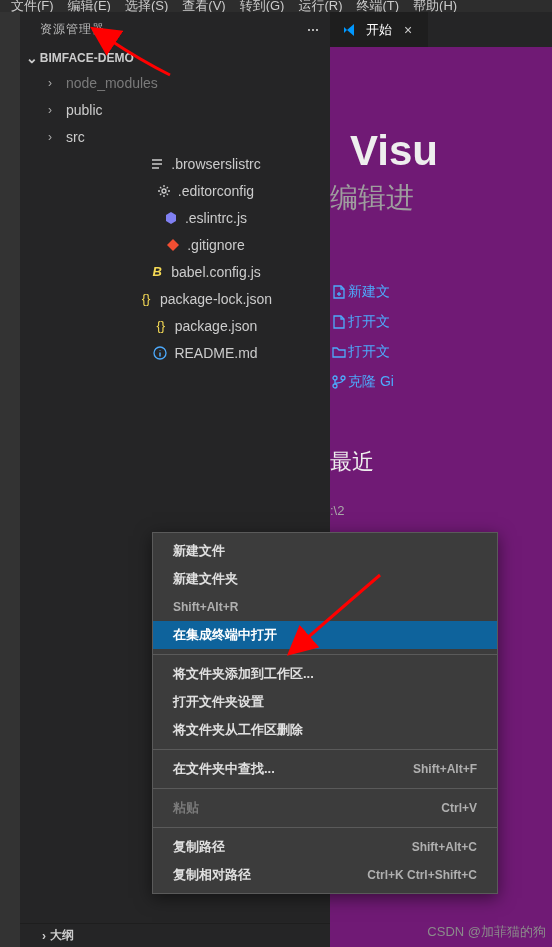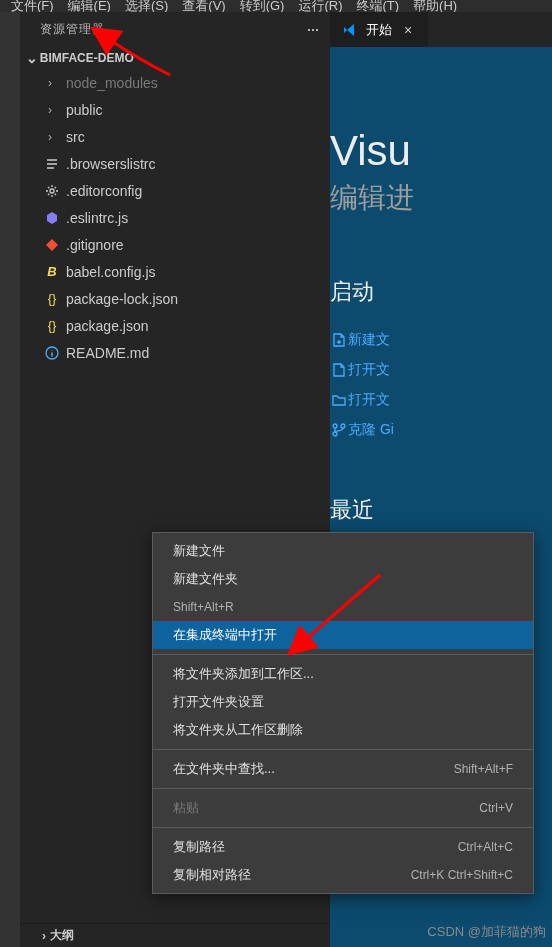--- a/index.html
+++ b/index.html
@@ -17,44 +17,44 @@
     .sidebar-header-title { font-size: 12px; }
     .sidebar-more { color: #cccccc; font-size: 18px; cursor: pointer; letter-spacing: -2px; }
     
     .project-header { height: 22px; display: flex; align-items: center; padding: 0 6px; font-size: 12px; font-weight: 600; color: #cccccc; cursor: pointer; gap: 2px; }
     .project-header .chevron { font-size: 14px; }
     
     .tree { flex: 1; overflow-y: auto; }
     .tree-item { height: 27px; display: flex; align-items: center; padding-left: 28px; font-size: 14px; color: #cccccc; cursor: pointer; gap: 6px; }
     .tree-item .chevron { width: 12px; font-size: 12px; color: #aaa; }
     .tree-item.folder { color: #cccccc; padding-left: 28px; }
-    .tree-item.file { padding-left: 24px; }
+    .tree-item.file { padding-left: 60px; justify-content: center; }
     .tree-item.dim { color: #7a7a7a; }
     .file-icon { width: 16px; height: 16px; display: flex; align-items: center; justify-content: center; font-size: 13px; flex-shrink: 0; }
     
     .outline-header { height: 24px; display: flex; align-items: center; padding: 0 6px 0 22px; font-size: 12px; font-weight: 600; color: #cccccc; border-top: 1px solid #1e1e1e; cursor: pointer; gap: 4px; }
     .outline-header .chevron { font-size: 12px; }
     
-    .editor-area { flex: 1; background: #0c4a6e; display: flex; flex-direction: column; overflow: hidden; }
+    .editor-area { flex: 1; background: #701a75; display: flex; flex-direction: column; overflow: hidden; }
     .tabs { height: 35px; background: #252526; display: flex; align-items: stretch; }
     .tab { display: flex; align-items: center; gap: 8px; padding: 0 12px; background: #1e1e1e; color: #ffffff; font-size: 13px; cursor: pointer; }
     .tab-close { color: #cccccc; font-size: 14px; cursor: pointer; padding: 2px 4px; }
     .tab-icon { width: 16px; height: 16px; }
     
     .welcome-content { padding: 80px 0 0 0; }
-    .welcome-title { font-size: 42px; font-weight: 400; color: #eeeeee; margin-bottom: 4px; }
+    .welcome-title { font-size: 42px; font-weight: 700; color: #eeeeee; margin-bottom: 4px; margin-left: 20px; }
     .welcome-subtitle { font-size: 28px; font-weight: 300; color: #9e9e9e; margin-bottom: 60px; }
     
     .section-title { font-size: 22px; color: #eeeeee; margin-bottom: 18px; font-weight: 400; }
     .action-link { display: flex; align-items: center; color: #4daafc; font-size: 14px; padding: 6px 0; cursor: pointer; }
     .action-link-icon { width: 18px; height: 18px; display: flex; align-items: center; justify-content: center; }
     
     .recent-section { margin-top: 50px; }
     
-    .context-menu { position: absolute; left: 152px; top: 532px; width: 382px; background: #3c3c3c; border: 1px solid #5a5a5a; box-shadow: 0 4px 16px rgba(0,0,0,0.5); z-index: 100; padding: 4px 0; }
+    .context-menu { position: absolute; left: 152px; top: 532px; width: 346px; background: #3c3c3c; border: 1px solid #5a5a5a; box-shadow: 0 4px 16px rgba(0,0,0,0.5); z-index: 100; padding: 4px 0; font-weight: bold; }
     .context-menu-item { height: 28px; display: flex; align-items: center; justify-content: space-between; padding: 0 20px; font-size: 13px; color: #e0e0e0; cursor: pointer; }
     .context-menu-item.selected { background: #0e639c; color: #ffffff; }
     .context-menu-item.disabled { color: #7a7a7a; padding-left: 20px; }
     .context-menu-sep { height: 1px; background: #5a5a5a; margin: 5px 0; }
     .context-menu-shortcut { color: #b0b0b0; font-size: 12px; }
     .context-menu-item.selected .context-menu-shortcut { color: #ffffff; }
     
     .arrow-red { position: absolute; pointer-events: none; z-index: 200; }
     .watermark { position: absolute; right: 6px; bottom: 6px; font-size: 13px; color: #8b8b8b; z-index: 300; pointer-events: none; }
     .recent-paths { color: #a8a8a8; font-size: 13px; line-height: 32px; }
@@ -175,21 +175,20 @@
         </span>
         <span>开始</span>
         <span class="tab-close">×</span>
       </div>
     </div>
 
     <div class="welcome-content">
       <div class="welcome-title">Visu</div>
       <div class="welcome-subtitle">编辑进</div>
 
-      <div class="section-title">启动</div>
       <div class="action-link">
         <span class="action-link-icon">
           <svg width="16" height="16" viewBox="0 0 16 16" stroke="#4daafc" fill="none" stroke-width="1.3">
               <path d="M3 2h7l3 3v9H3z"></path>
               <path d="M10 2v3h3"></path>
               <path d="M8 8v4M6 10h4"></path>
             </svg>
         </span>
         <span>新建文</span>
       </div>
@@ -269,21 +268,21 @@
     <span class="context-menu-shortcut">Shift+Alt+F</span>
   </div>
   <div class="context-menu-sep"></div>
   <div class="context-menu-item disabled">
     <span>粘贴</span>
     <span class="context-menu-shortcut">Ctrl+V</span>
   </div>
   <div class="context-menu-sep"></div>
   <div class="context-menu-item">
     <span>复制路径</span>
-    <span class="context-menu-shortcut">Ctrl+Alt+C</span>
+    <span class="context-menu-shortcut">Shift+Alt+C</span>
   </div>
   <div class="context-menu-item">
     <span>复制相对路径</span>
     <span class="context-menu-shortcut">Ctrl+K Ctrl+Shift+C</span>
   </div>
 </div>
 
 <svg class="arrow-red" style="left:100px;top:30px;" width="80" height="55">
   <defs>
       <marker id="ah1" markerWidth="10" markerHeight="10" refX="2" refY="5" orient="auto">

